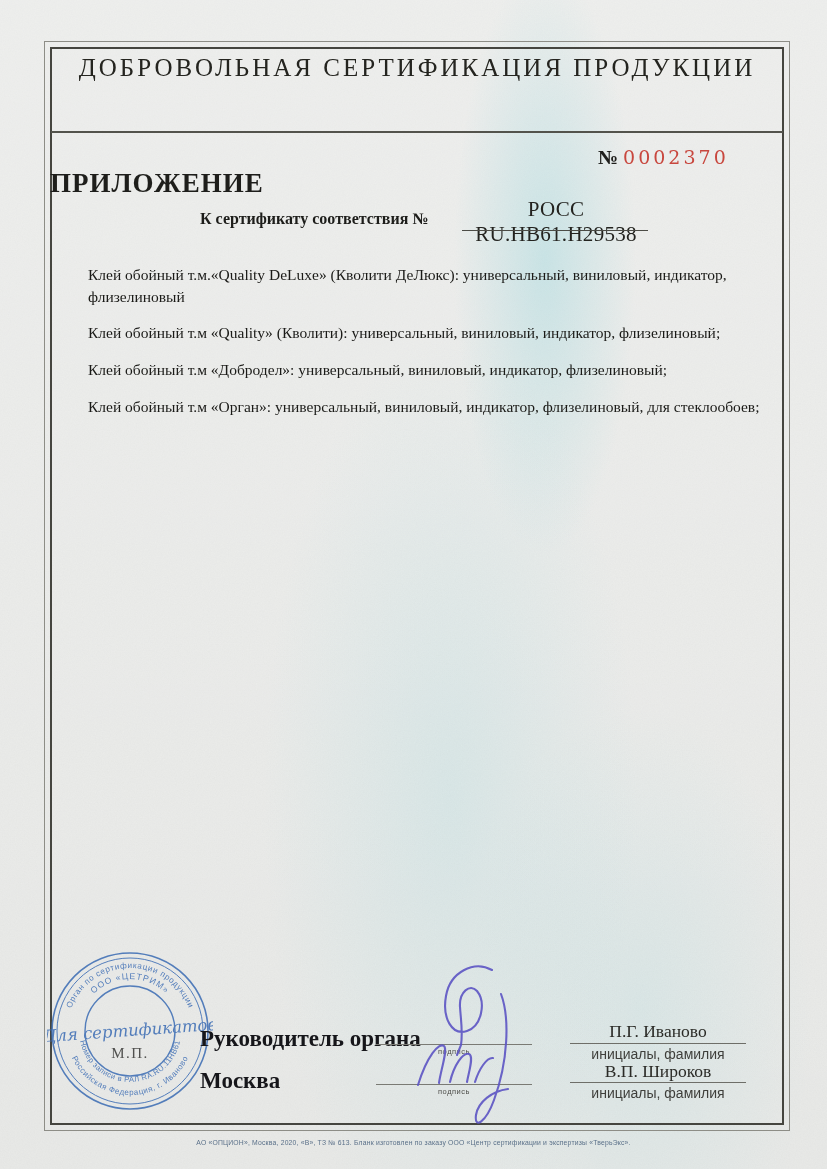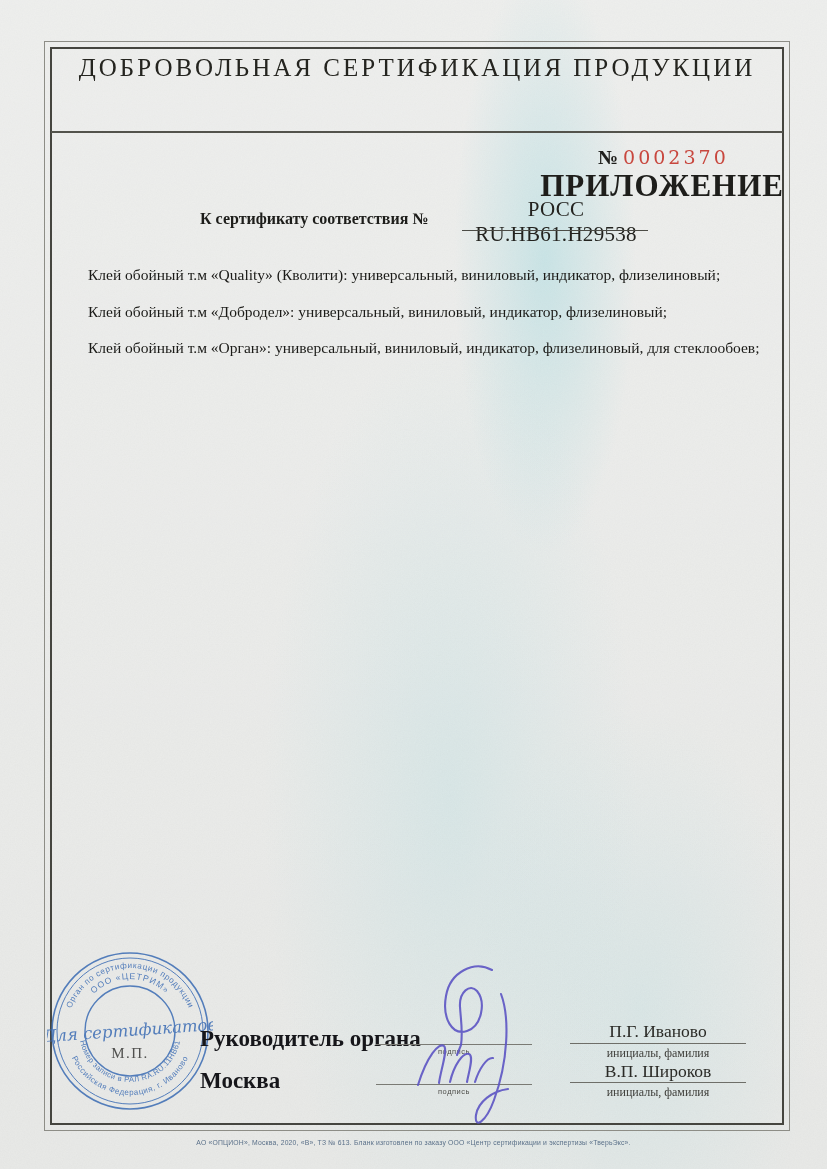--- a/index.html
+++ b/index.html
@@ -48,22 +48,22 @@
 
   .form-number { left: 598px; top: 146px; font-size: 20px; white-space: nowrap; }
   .form-number .nom { font-weight: bold; color: #1f1f1c; }
   .form-number .digits {
     color: #c8473e; letter-spacing: 3px; font-size: 19px;
     font-family: "DejaVu Serif", serif;
     margin-top: 28px;
   }
 
   .doc-title {
-    left: 50px; top: 168px; width: 734px; text-align: right;
-    font-size: 31px; font-weight: bold; letter-spacing: 1px; color: #1e1e1b;
+    left: 50px; top: 168px; width: 734px; text-align: left;
+    font-size: 27px; font-weight: bold; letter-spacing: 1px; color: #1e1e1b;
   }
 
   .cert-label { left: 200px; top: 210px; font-size: 16px; font-weight: bold; color: #1d1d1a; }
   .cert-number { left: 464px; top: 197px; width: 184px; text-align: center;
                  font-size: 21px; letter-spacing: 0.3px; color: #23231f; }
   .cert-underline { left: 462px; top: 230px; width: 186px; border-top: 1.5px solid #4c4c46; }
 
   .products { left: 88px; top: 264px; width: 678px; font-size: 15.5px; line-height: 1.4; color: #1b1b18; }
   .products p { margin: 0 0 15px 0; }
 
@@ -77,22 +77,22 @@
                  font-family: "Liberation Sans", sans-serif; }
   .cap-1 { left: 376px; top: 1047px; width: 156px; }
   .cap-2 { left: 376px; top: 1087px; width: 156px; }
 
   .sig-name { font-size: 17.5px; color: #2b2b27; text-align: center; }
   .name-1 { left: 570px; top: 1021px; width: 176px; }
   .name-2 { left: 570px; top: 1061px; width: 176px; }
   .name-line { border-top: 1px solid #6e6e68; height: 0; }
   .name-line-1 { left: 570px; top: 1043px; width: 176px; }
   .name-line-2 { left: 570px; top: 1082px; width: 176px; }
-  .name-caption { font-size: 12px; color: #3f3f3b; text-align: center;
-                  font-family: Liberation Serif, serif; }
+  .name-caption { font-size: 14px; color: #3f3f3b; text-align: center;
+                  font-family: Liberation Sans, sans-serif; }
   .ncap-1 { left: 570px; top: 1046px; width: 176px; }
   .ncap-2 { left: 570px; top: 1085px; width: 176px; }
 
   .imprint {
     left: 0; top: 1139px; width: 827px; text-align: center;
     font-size: 6.8px; letter-spacing: 0.2px; color: #5a7089;
     font-family: "Liberation Sans", sans-serif;
   }
 
   .stamp-wrap { left: 47px; top: 948px; width: 166px; height: 166px; opacity: 0.88; }
@@ -123,20 +123,21 @@
     <span class="digits">0002370</span>
   </div>
 
   <div class="abs doc-title">ПРИЛОЖЕНИЕ</div>
 
   <div class="abs cert-label">К сертификату соответствия №</div>
   <div class="abs cert-number">РОСС RU.HB61.H29538</div>
   <div class="abs cert-underline"></div>
 
   <div class="abs products">
+    <p>Клей обойный т.м.«Quality DeLuxe» (Кволити ДеЛюкс): универсальный, виниловый, индикатор, флизелиновый</p>
     <p>Клей обойный т.м «Quality» (Кволити): универсальный, виниловый, индикатор, флизелиновый;</p>
     <p>Клей обойный т.м «Добродел»: универсальный, виниловый, индикатор, флизелиновый;</p>
     <p>Клей обойный т.м «Орган»: универсальный, виниловый, индикатор, флизелиновый, для стеклообоев;</p>
   </div>
 
   <svg class="abs stamp-wrap" viewBox="0 0 166 166">
     <g fill="none" stroke="#3f6fb5">
       <circle cx="83" cy="83" r="78" stroke-width="1.6"></circle>
       <circle cx="83" cy="83" r="73" stroke-width="1"></circle>
       <circle cx="83" cy="83" r="45" stroke-width="1.4"></circle>

